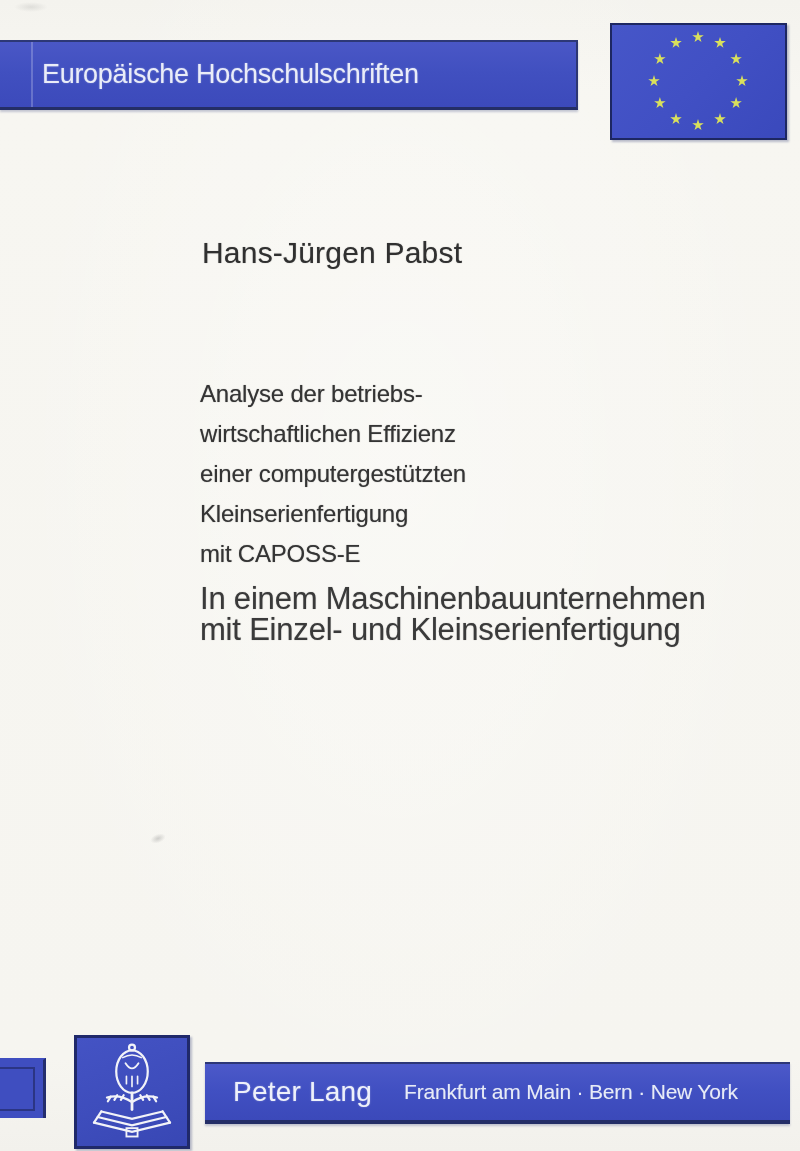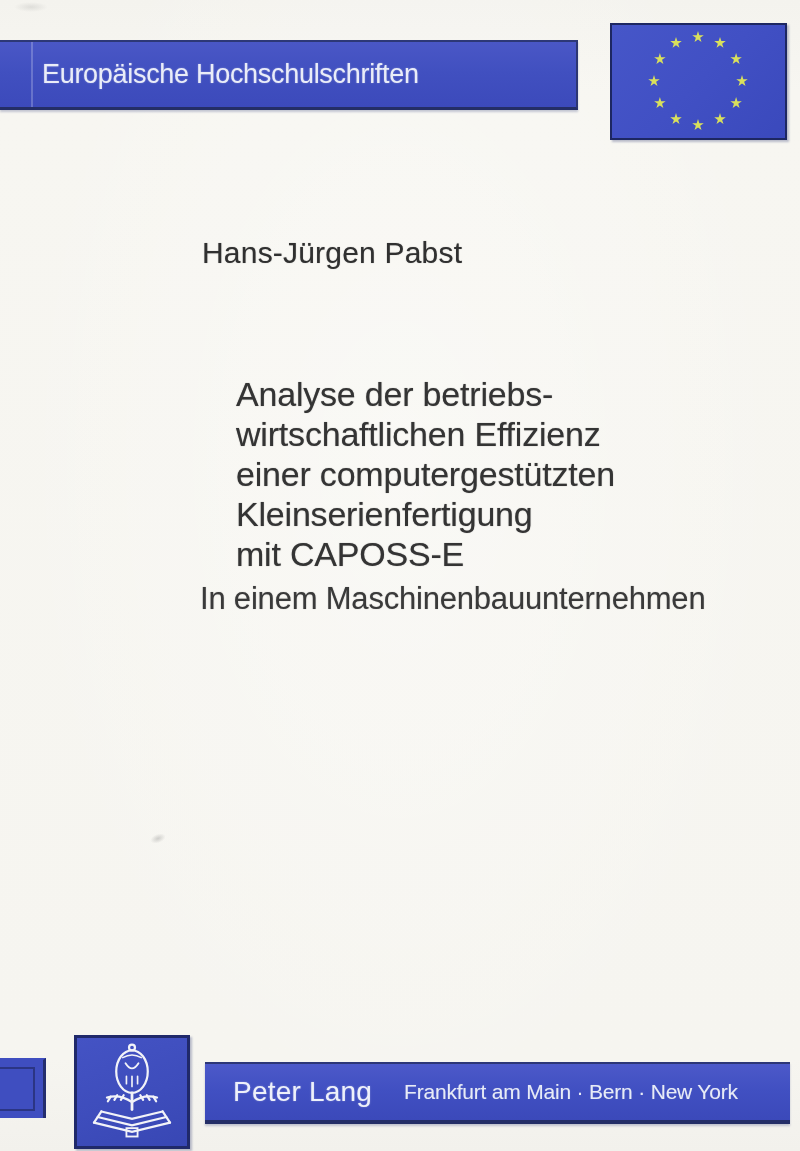--- a/index.html
+++ b/index.html
@@ -47,23 +47,22 @@
   }
   
   .author{
     position:absolute;left:202px;top:236px;
     font-size:30px;color:#303030;letter-spacing:.2px;
     text-shadow:0 0 1px rgba(40,40,40,.45);
   }
   
   .title{
     position:absolute;left:200px;top:374px;
-    font-size:34px;line-height:40px;color:#343434;letter-spacing:-.2px;
+    font-size:24px;line-height:40px;color:#343434;letter-spacing:-.2px;
     text-shadow:0 0 1px rgba(40,40,40,.5);
-    margin-left:36px;
   }
   
   .subtitle{
     position:absolute;left:200px;top:583px;
     font-size:31px;line-height:31px;color:#3a3a3a;letter-spacing:-.2px;
     text-shadow:0 0 1px rgba(50,50,50,.45);
   }
   
   .smudge{
     position:absolute;left:150px;top:834px;width:16px;height:9px;
@@ -146,20 +145,21 @@
   <div class="title">
     <div>Analyse der betriebs-</div>
     <div>wirtschaftlichen Effizienz</div>
     <div>einer computergestützten</div>
     <div>Kleinserienfertigung</div>
     <div>mit CAPOSS-E</div>
   </div>
 
   <div class="subtitle">
     <div>In einem Maschinenbauunternehmen</div>
+    <div>mit Einzel- und Kleinserienfertigung</div>
   </div>
 
   <div class="smudge"></div>
 
   <div class="edge-fragment">
     <div class="inner"></div>
   </div>
 
   <div class="publisher-logo">
     <svg width="94" height="102" viewBox="0 0 100 110" fill="none" stroke="#f2f3f8" stroke-width="2.4" stroke-linecap="round">

